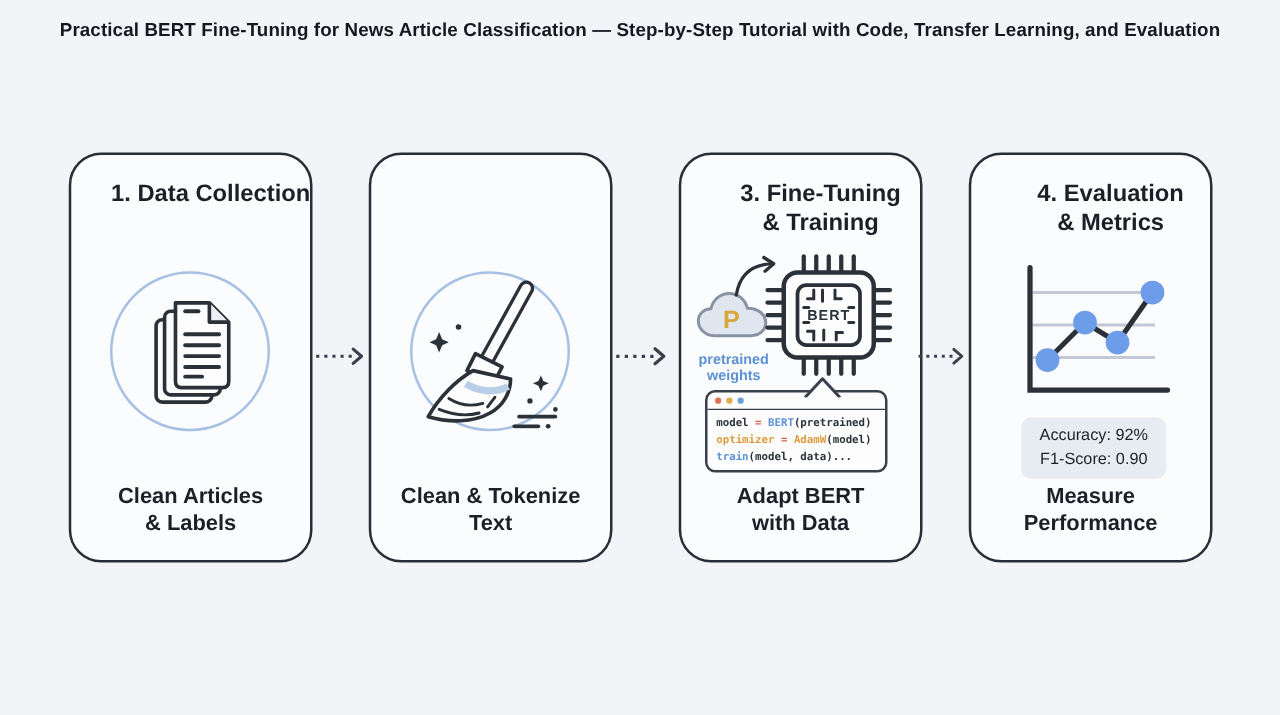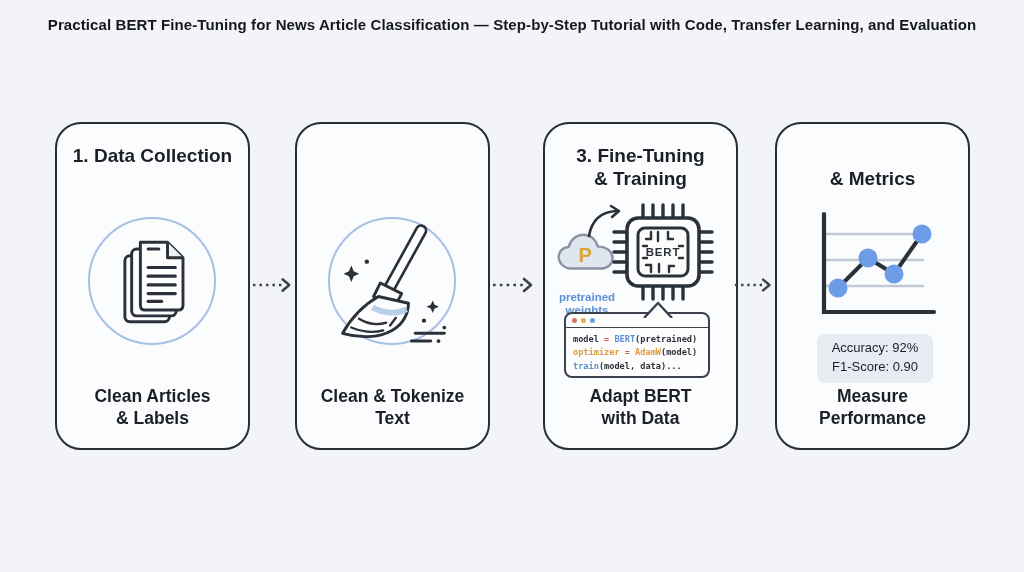--- a/index.html
+++ b/index.html
@@ -19,20 +19,21 @@
   .card{
     position:absolute;top:122px;width:195px;height:328px;
     background:#fbfcfd;border:2px solid #272e38;border-radius:26px;
     box-sizing:border-box;
   }
   .card1{left:55px;} .card2{left:295px;} .card3{left:543px;text-decoration:underline;} .card4{left:775px;}
   .heading{
     position:absolute;top:20px;left:0;width:100%;
     text-align:center;font-size:19px;font-weight:600;line-height:1.22;
     color:#1c2026;
+    padding-left:16px;
   }
   .caption{
     position:absolute;top:262px;left:0;width:100%;
     text-align:center;font-size:17.5px;font-weight:600;line-height:1.25;
     color:#1c2026;
   }
   .icon-circle{
     position:absolute;left:31px;top:93px;
     width:128px;height:128px;border:2.5px solid #a6c0e4;border-radius:50%;
     box-sizing:border-box;
@@ -40,21 +41,21 @@
   .icon-circle svg{position:absolute;left:0;top:0;}
   .arrow{
     position:absolute;top:277px;height:16px;
   }
   .arrow1{left:252px;width:42px;}
   .arrow2{left:492px;width:44px;}
   .arrow3{left:734px;width:40px;}
   
   .cloud-group{position:absolute;left:6px;top:106px;width:72px;text-align:center;}
   .cloud-label{
-    font-size:11.5px;font-weight:600;color:#5b91d4;line-height:1.15;margin-top:11px;
+    font-size:11.5px;font-weight:600;color:#5b91d4;line-height:1.15;margin-top:1px;
   }
   .curve-arrow{position:absolute;left:38px;top:80px;}
   .chip{position:absolute;left:62px;top:74px;}
   .code-pointer{position:absolute;left:98px;top:177px;z-index:3;}
   .code-window{
     position:absolute;left:19px;top:188px;width:146px;height:66px;
     background:#fdfdfe;border:2px solid #3a414c;border-radius:8px;
     box-sizing:border-box;z-index:2;
   }
   .code-header{
@@ -241,21 +242,21 @@
     </div>
   </div>
 
   <svg class="arrow arrow3" viewBox="0 0 44 16">
     <line x1="1" y1="8" x2="31" y2="8" stroke="#3a414c" stroke-width="2.6" stroke-dasharray="2.6 4.2"></line>
     <path d="M32,2 L39,8 L32,14" fill="none" stroke="#3a414c" stroke-width="2.6" stroke-linecap="round" stroke-linejoin="round"></path>
   </svg>
 
   <div class="card card4">
     <div class="heading">
-      <br>
+      <span>4. Evaluation</span><br>
       <span>&amp; Metrics</span>
     </div>
 
     <svg class="chart" width="130" height="118" viewBox="0 0 130 118">
       <g stroke="#c3c9d4" stroke-width="2.4">
         <line x1="16" y1="26" x2="114" y2="26"></line>
         <line x1="16" y1="52" x2="114" y2="52"></line>
         <line x1="16" y1="78" x2="114" y2="78"></line>
       </g>
       <path d="M14,6 V104 H124" fill="none" stroke="#2b3138" stroke-width="4.2" stroke-linecap="round"></path>

